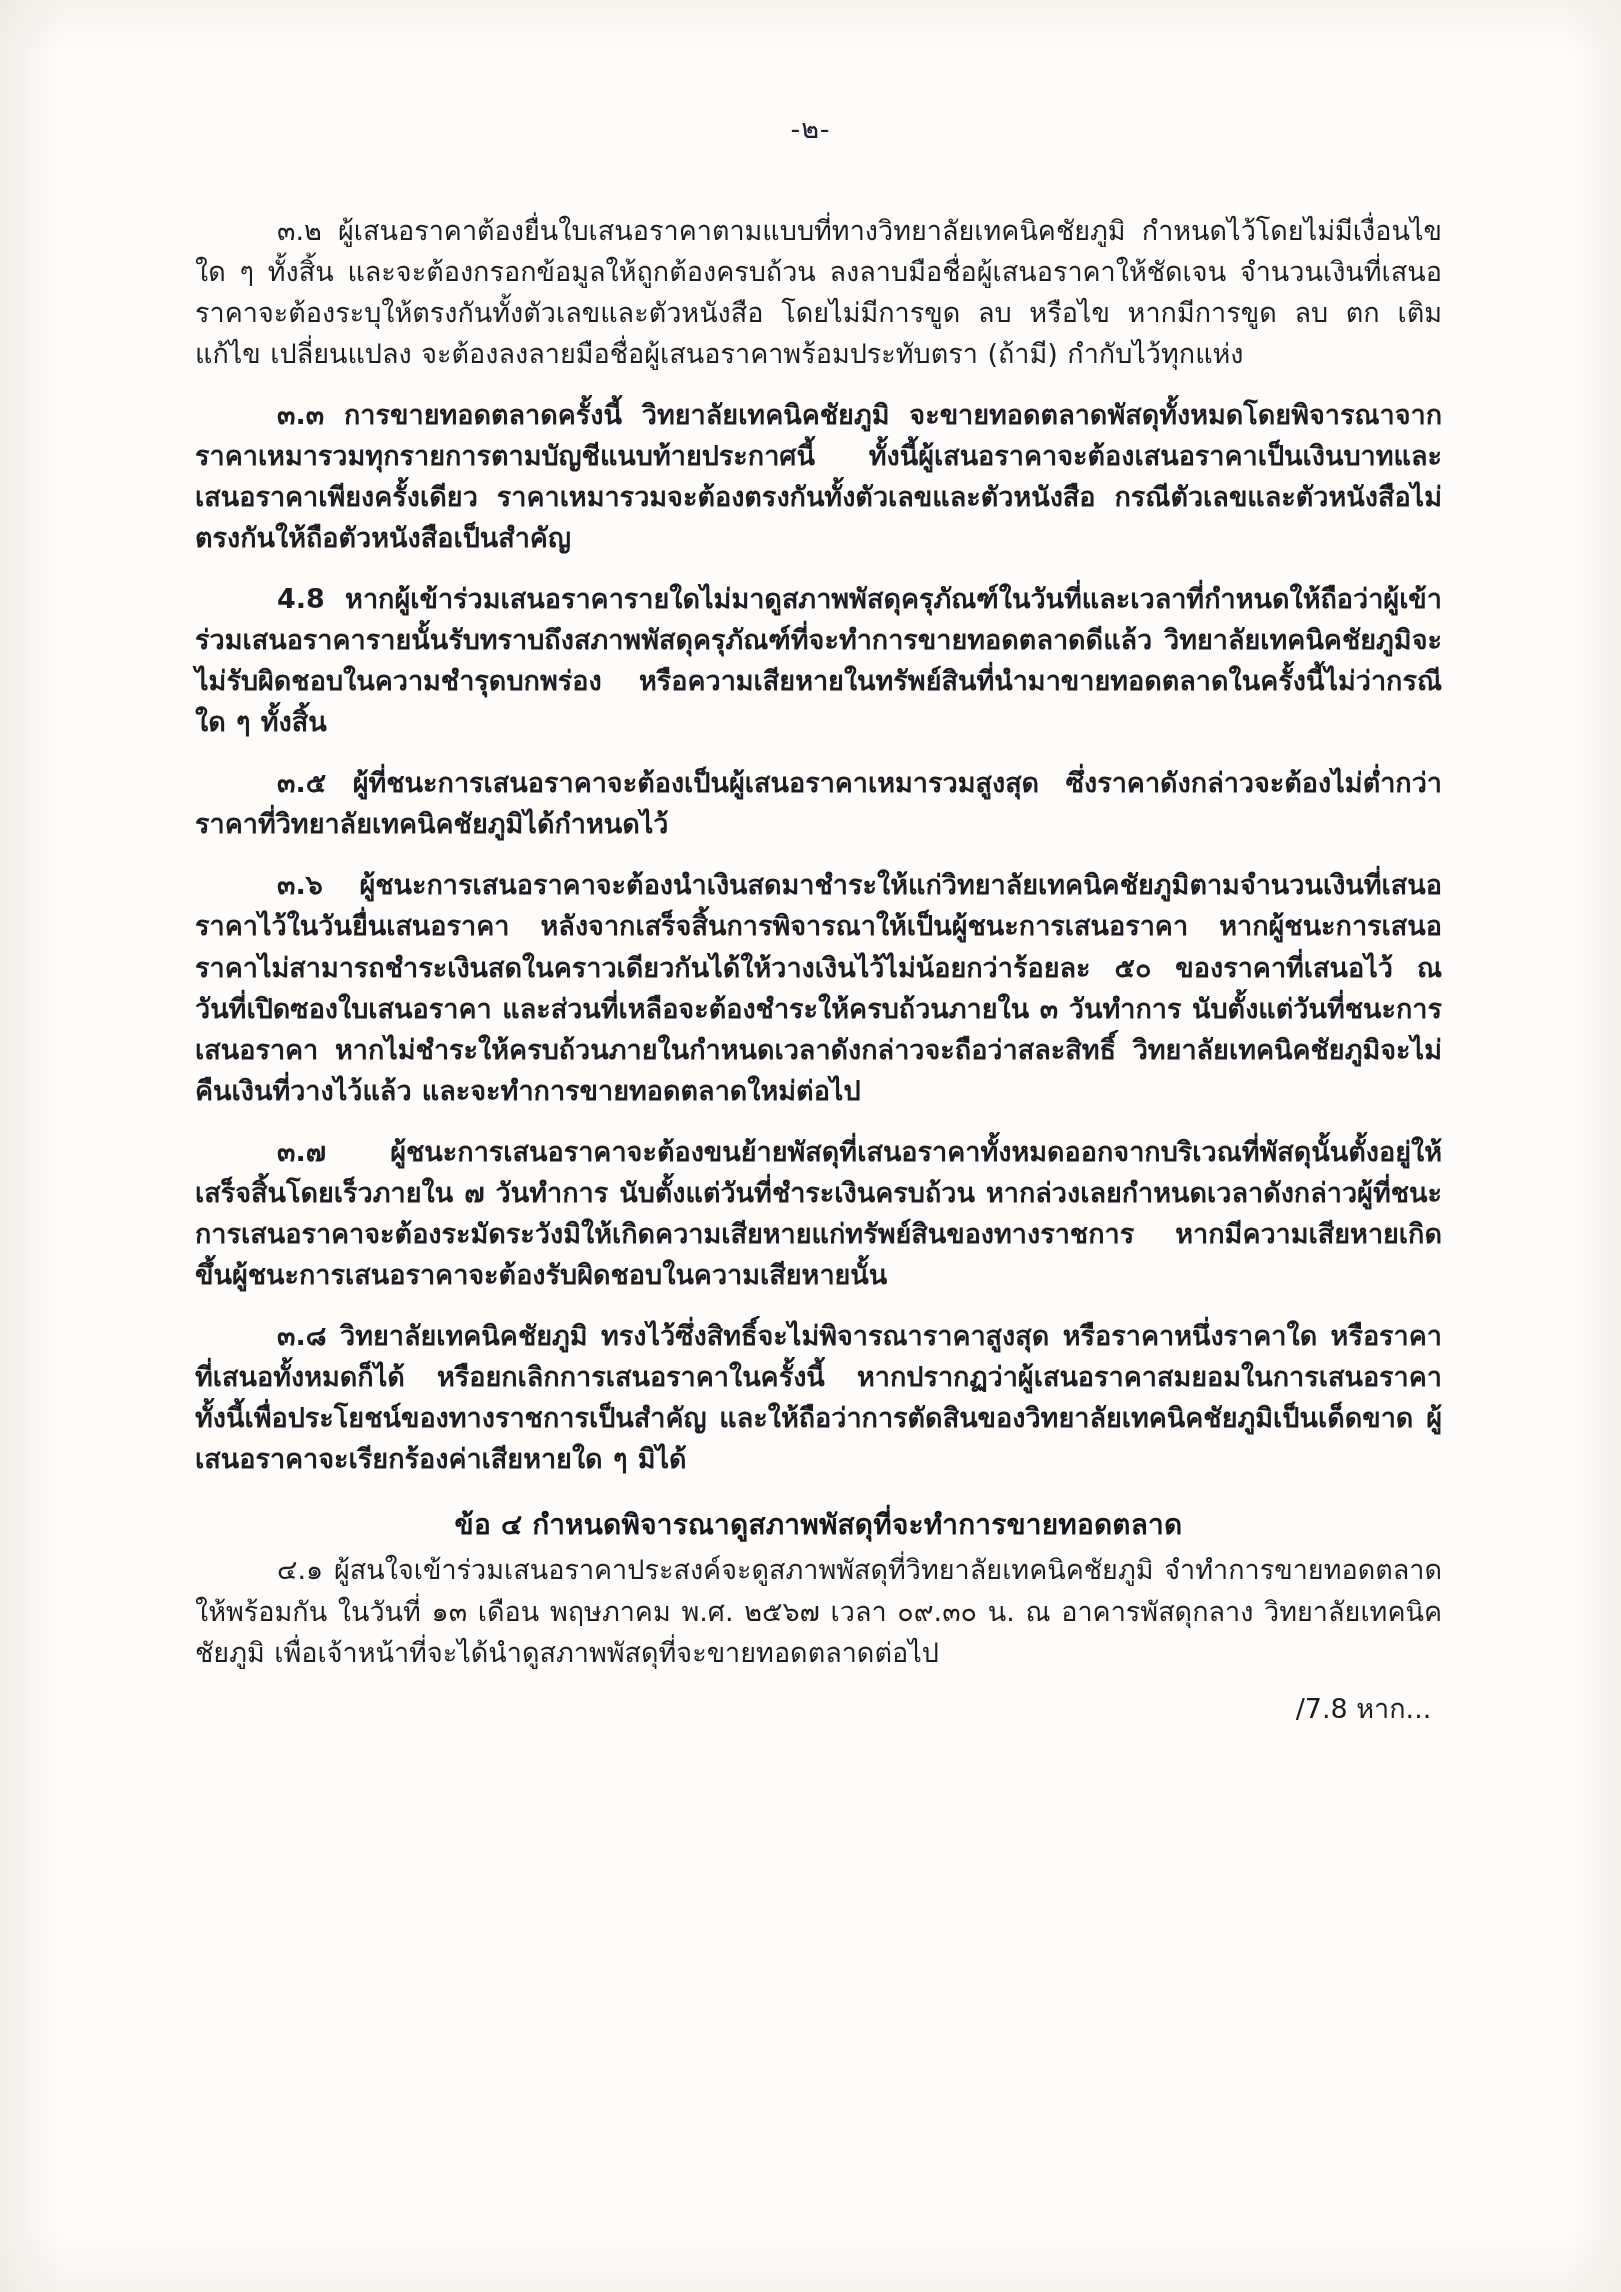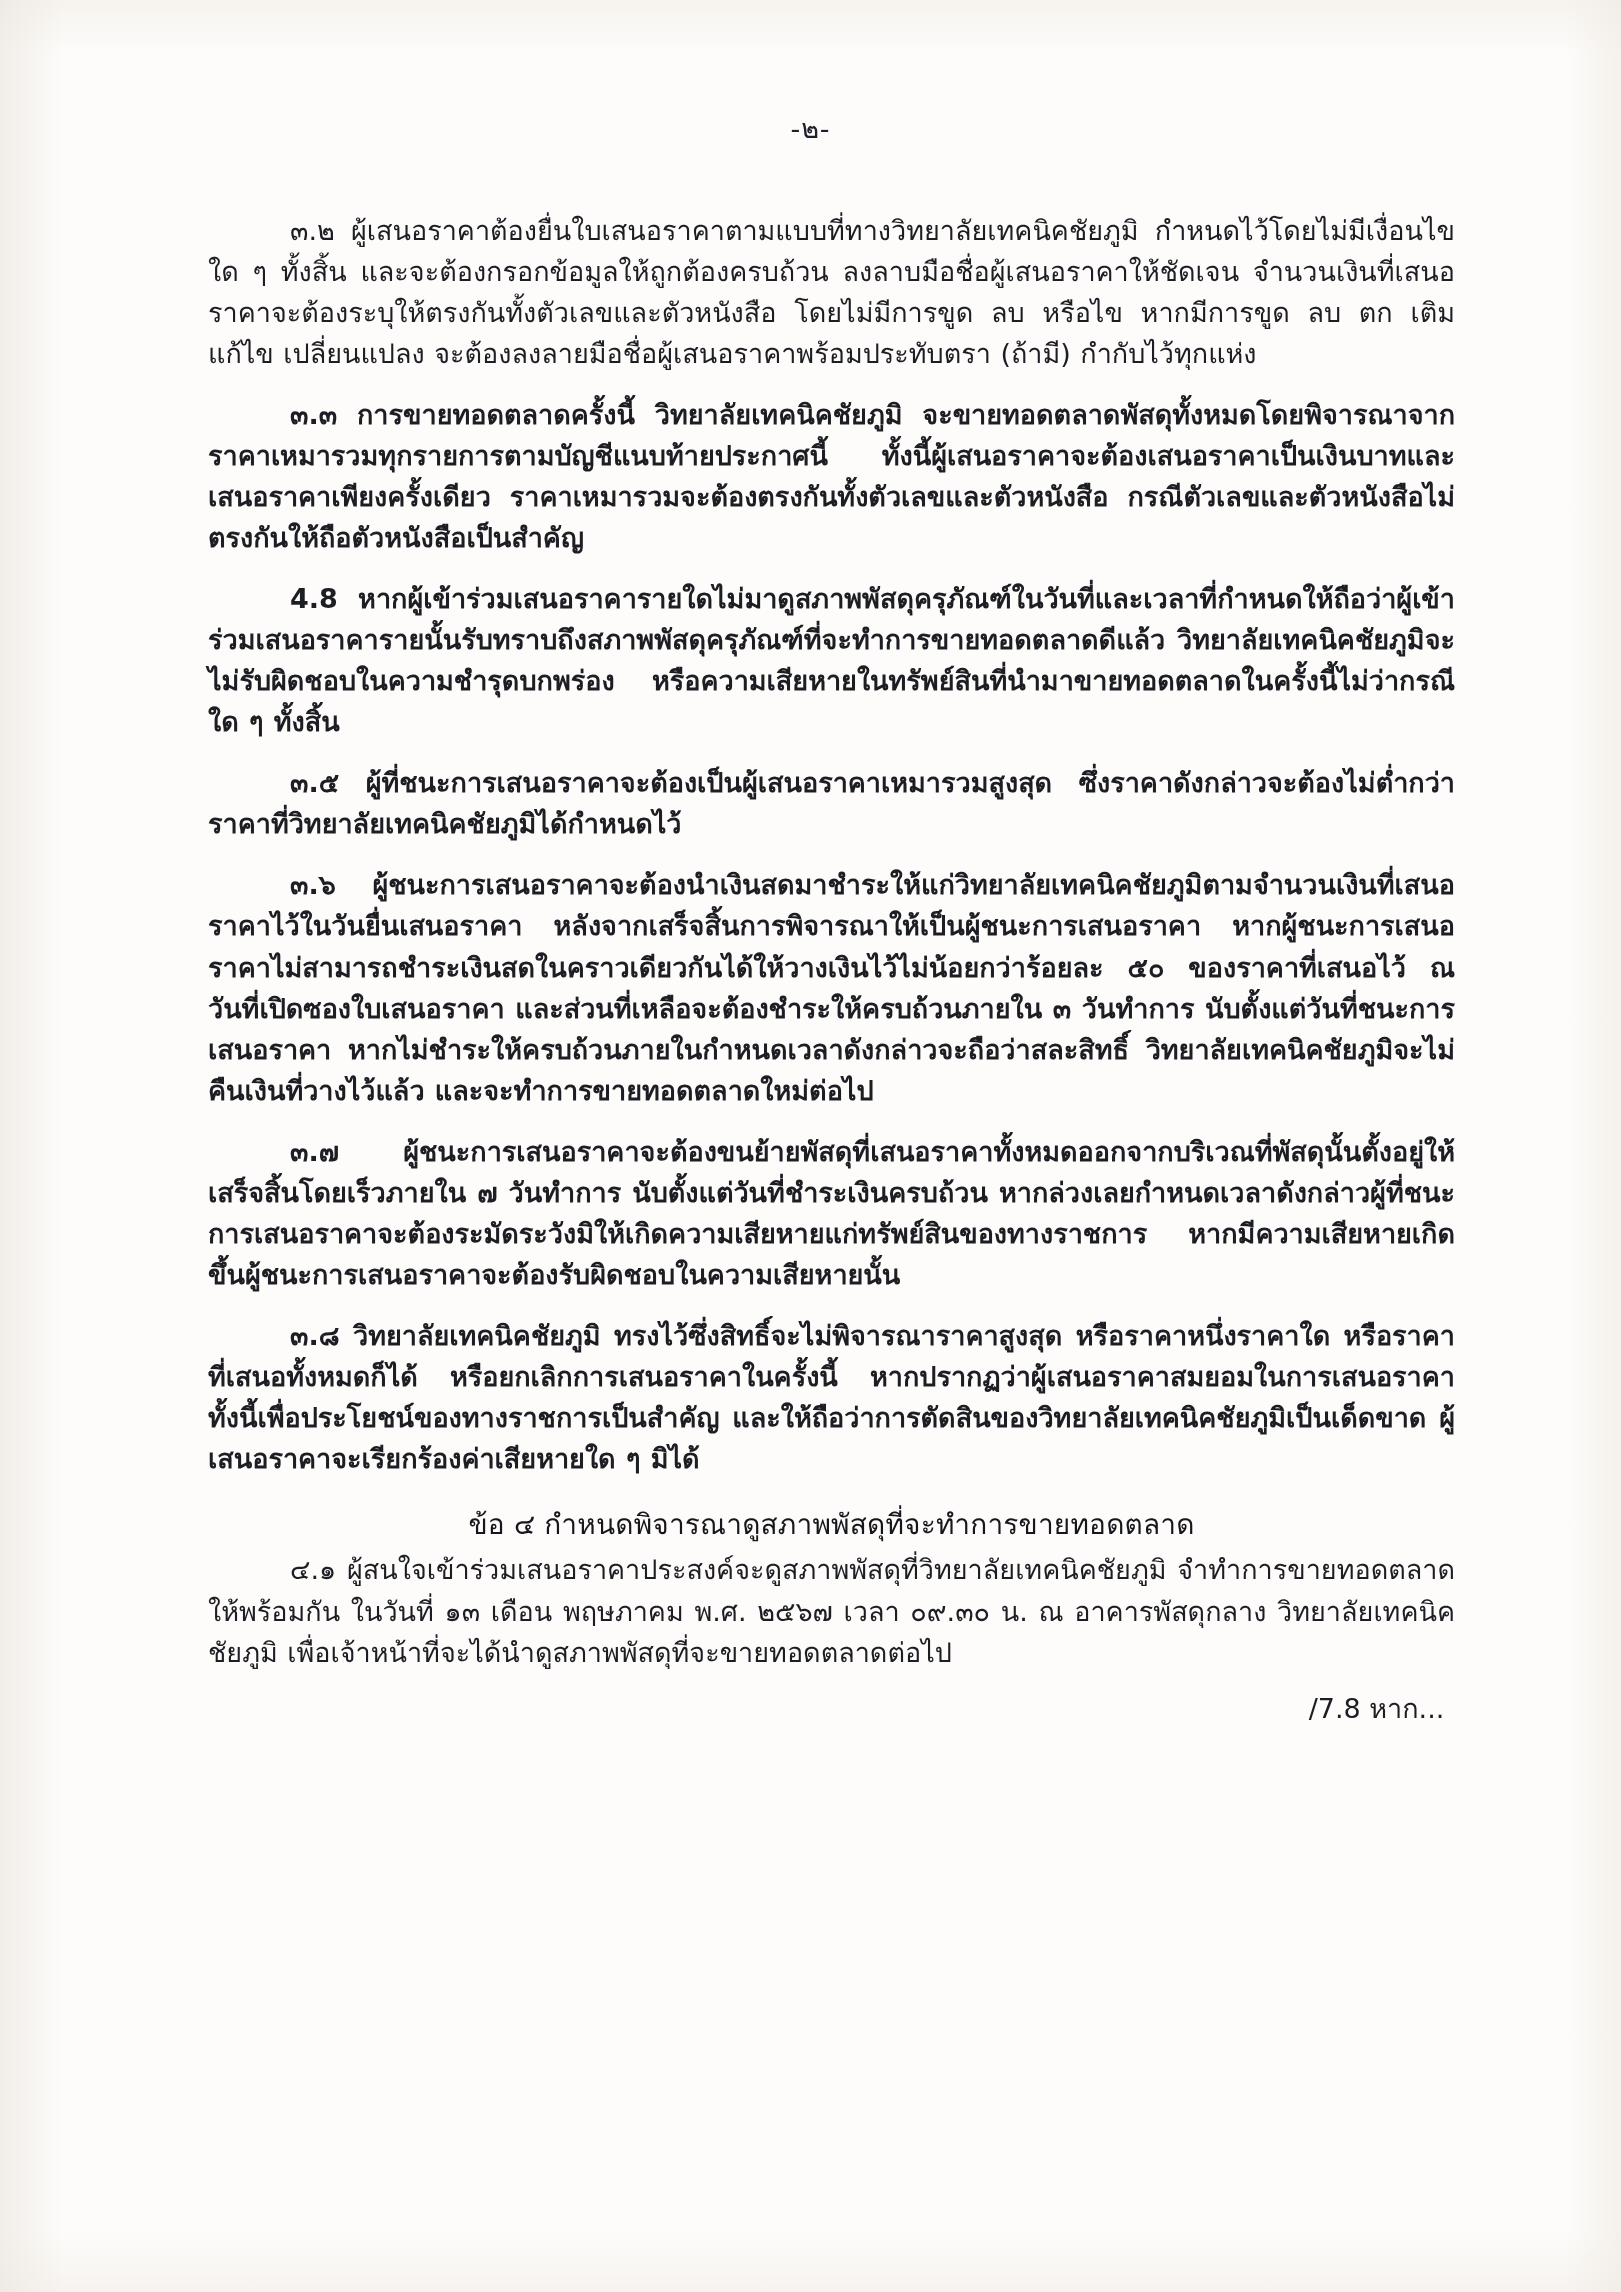--- a/index.html
+++ b/index.html
@@ -45,21 +45,21 @@
     top: 107px;
     left: 0;
     width: 1621px;
     text-align: center;
     font-size: 27px;
     letter-spacing: 0.9px;
     color: #20202a;
   }
   .body-block {
     position: absolute;
-    left: 208px;
+    left: 195px;
     top: 210px;
     width: 1247px;
   }
   p.para {
     margin: 0 0 1.8px 0;
     font-size: 27px;
     line-height: 1.52;
     text-align: justify;
     text-justify: inter-word;
     color: #1d1d24;
@@ -69,21 +69,21 @@
     display: inline-block;
     width: 82px;
   }
   p.gap {
     margin-top: 20px;
     font-weight: bold;
   }
   .section-heading {
     margin: 23px 0 3.6px 0;
     font-size: 28px;
-    font-weight: normal;
+    font-weight: bold;
     text-align: center;
     color: #16161c;
     letter-spacing: 0.2px;
   }
   .footer-note {
     margin: 14.3px 0 0 0;
     font-size: 27px;
     text-align: right;
     padding-right: 10.7px;
     color: #1d1d24;

